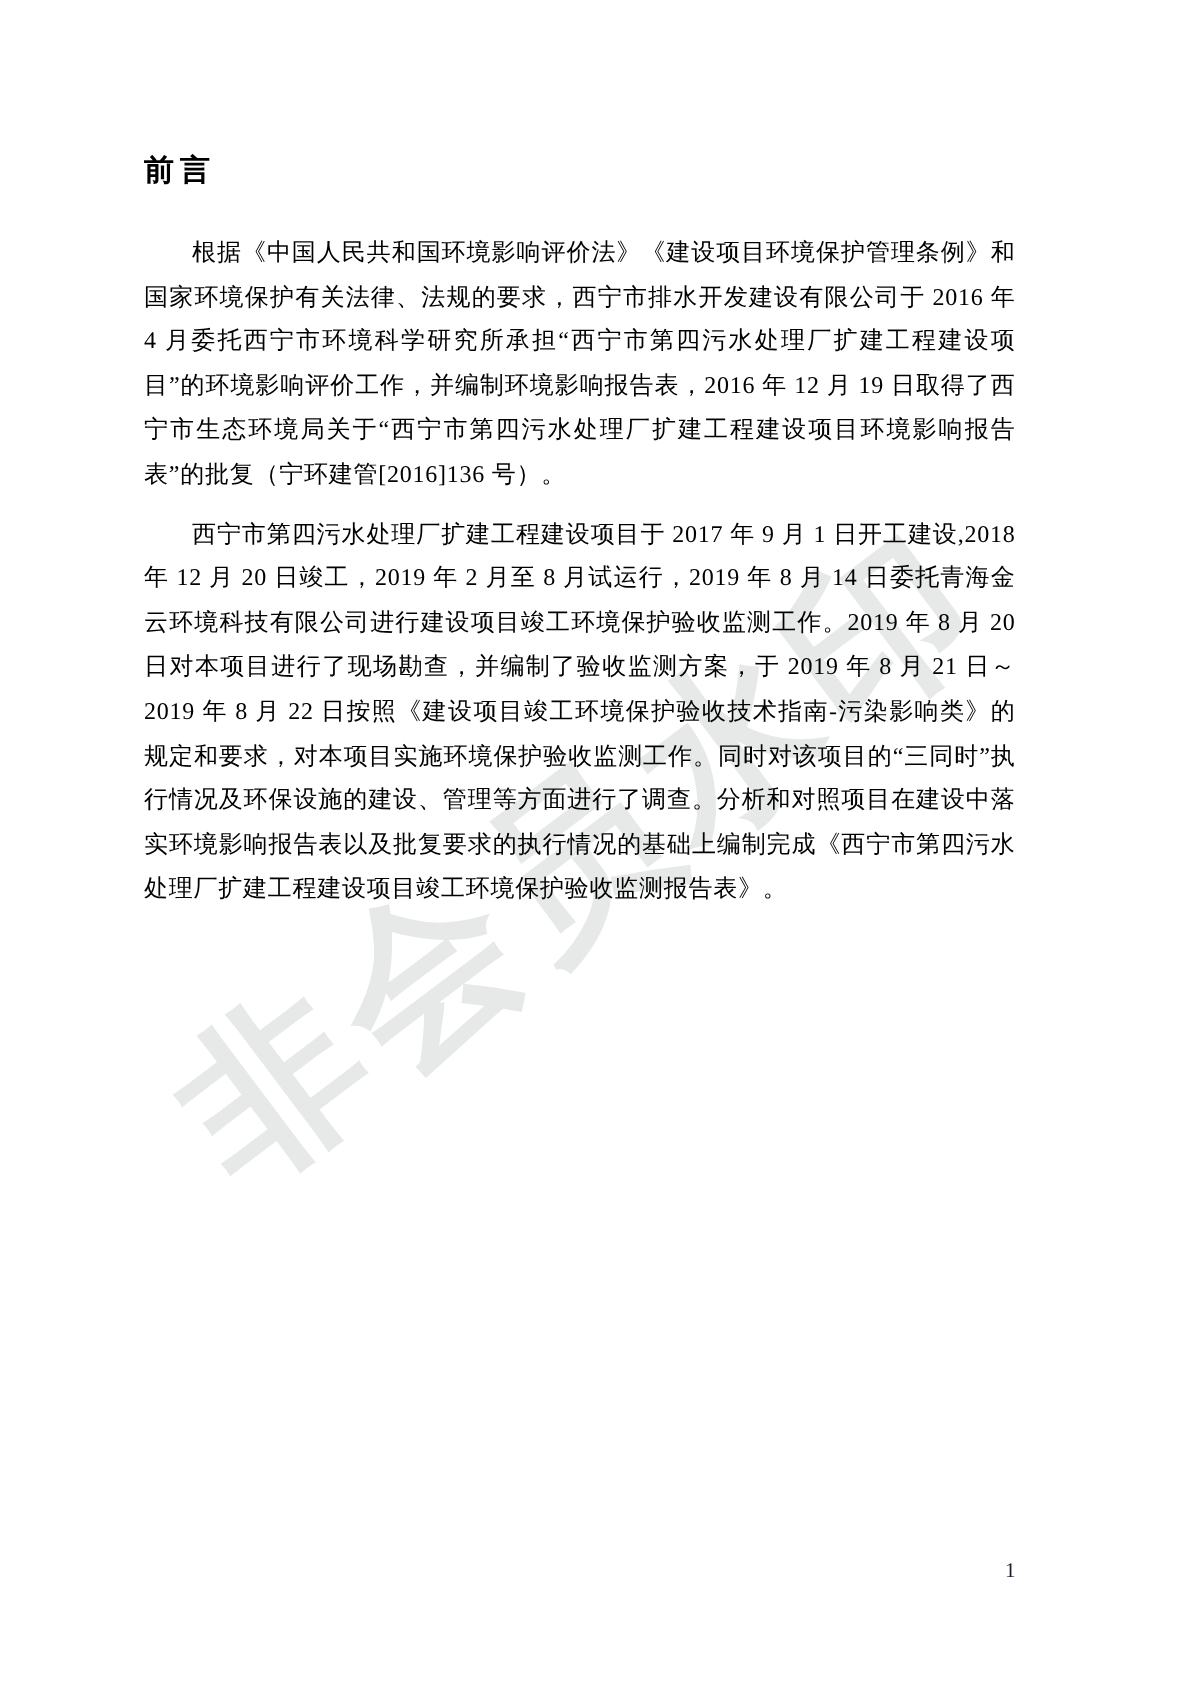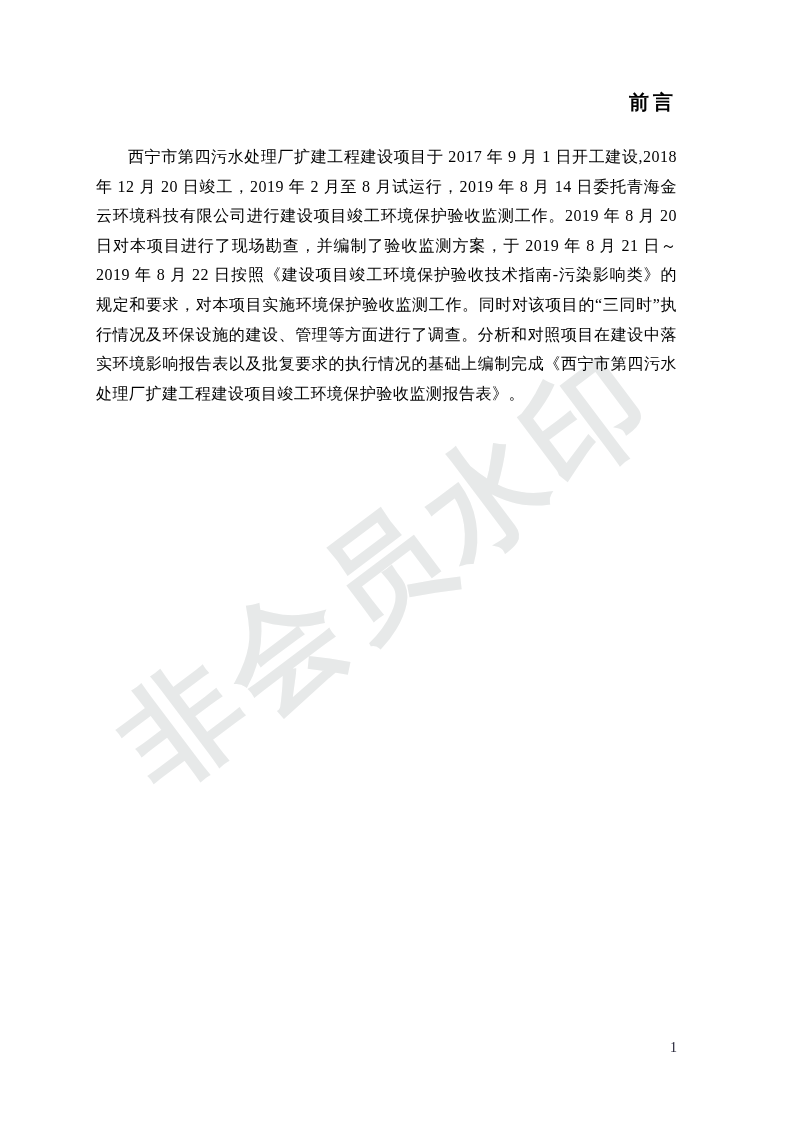--- a/index.html
+++ b/index.html
@@ -33,25 +33,25 @@
     pointer-events: none;
   }
   .content {
     position: absolute;
     left: 96px;
     top: 90px;
     width: 581px;
     z-index: 1;
   }
   .doc-title {
-    margin: 0 0 28px 0;
+    margin: 12px 0 28px 0;
     font-size: 20px;
     line-height: 24px;
     font-weight: bold;
-    text-align: right;
+    text-align: left;
     letter-spacing: 4px;
   }
   .para {
     margin: 0 0 10px 0;
     font-size: 16px;
     line-height: 29.6px;
     letter-spacing: 0.5px;
     text-align: justify;
     text-justify: inter-character;
     text-indent: 2em;
@@ -73,19 +73,20 @@
 <body>
 
 <div class="page">
 
   <div class="watermark">非会员水印</div>
 
   <div class="content">
     <h1 class="doc-title">前言</h1>
 
 
+    <p class="para">根据《中国人民共和国环境影响评价法》《建设项目环境保护管理条例》和国家环境保护有关法律、法规的要求，西宁市排水开发建设有限公司于 2016 年 4 月委托西宁市环境科学研究所承担“西宁市第四污水处理厂扩建工程建设项目”的环境影响评价工作，并编制环境影响报告表，2016 年 12 月 19 日取得了西宁市生态环境局关于“西宁市第四污水处理厂扩建工程建设项目环境影响报告表”的批复（宁环建管[2016]136 号）。</p>
 
     <p class="para">西宁市第四污水处理厂扩建工程建设项目于 2017 年 9 月 1 日开工建设,2018 年 12 月 20 日竣工，2019 年 2 月至 8 月试运行，2019 年 8 月 14 日委托青海金云环境科技有限公司进行建设项目竣工环境保护验收监测工作。2019 年 8 月 20 日对本项目进行了现场勘查，并编制了验收监测方案，于 2019 年 8 月 21 日～2019 年 8 月 22 日按照《建设项目竣工环境保护验收技术指南-污染影响类》的规定和要求，对本项目实施环境保护验收监测工作。同时对该项目的“三同时”执行情况及环保设施的建设、管理等方面进行了调查。分析和对照项目在建设中落实环境影响报告表以及批复要求的执行情况的基础上编制完成《西宁市第四污水处理厂扩建工程建设项目竣工环境保护验收监测报告表》。</p>
   </div>
 
   <div class="page-number">1</div>
 
 </div>
 
 </body></html>

